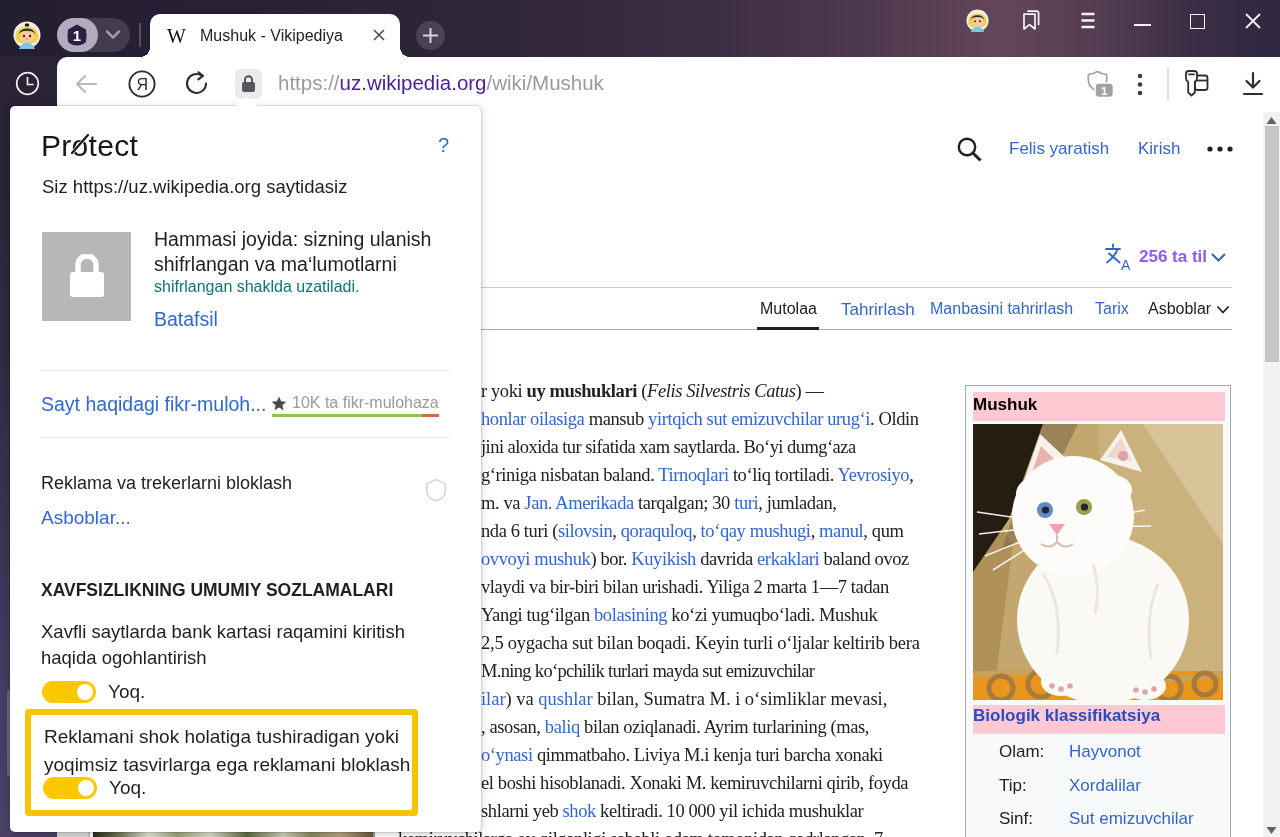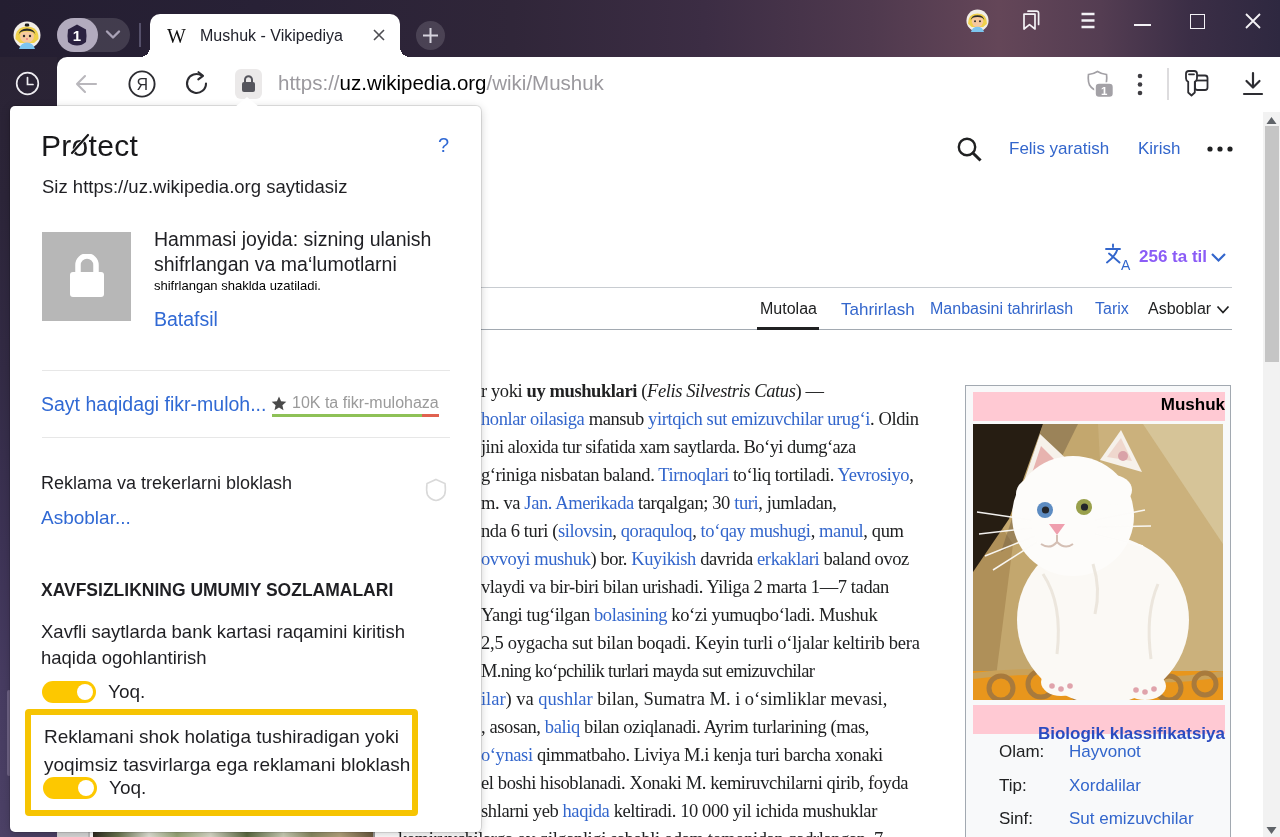--- a/index.html
+++ b/index.html
@@ -34,21 +34,21 @@
   .toggle { position:absolute; width:54px; height:22px; border-radius:11px; background:#fdc800; }
   .toggle::after { content:""; position:absolute; right:3px; top:3px; width:16px; height:16px; border-radius:50%; background:#fff; }
 
   
   #page { left:57px; top:112px; width:1206px; height:725px; background:#fff; }
   .wl { color:#3366cc; }
   .artline { position:absolute; white-space:nowrap; font-size:18.5px; letter-spacing:-0.4px; line-height:28px; color:#202122;font-family:Liberation Serif, serif; }
 
   
   #infobox { position:absolute; left:965px; top:385px; width:266px; height:460px; background:#f8f9fa; border:1px solid #a2a9b1; }
-  .pinkbar { position:absolute; left:7px; width:252px; height:29px; background:#ffc9d3; text-align:right; font-weight:bold; }
+  .pinkbar { position:absolute; left:7px; width:252px; height:29px; background:#ffc9d3; text-align:left; font-weight:bold; }
 
   
   #scrollbar { left:1263px; top:112px; width:17px; height:725px; background:#f2f2f2; }
   #scrollthumb { left:1264.5px; top:126px; width:14px; height:236px; background:#c5c5c5; }
 </style>
 </head>
 <body>
 <div id="stage">
   <div class="abs" id="titlebar"></div>
 
@@ -120,21 +120,21 @@
     <path d="M23 13.5 A9.5 9.5 0 1 1 18.5 5.4" fill="none" stroke="#2c2c31" stroke-width="2.1" stroke-linecap="round"></path>
     <path d="M15.5 2.2 L20 5.8 L15.3 9.4" fill="none" stroke="#2c2c31" stroke-width="2.1" stroke-linecap="round" stroke-linejoin="round"></path>
   </svg>
 
   <div class="abs" style="left:235px;top:69px;width:27px;height:30px;border-radius:6px;background:#ebe9e9"></div>
   <svg class="abs" style="left:241px;top:75px" width="15" height="18" viewBox="0 0 15 18">
     <rect x="1" y="7" width="13" height="10" rx="2" fill="#55555c"></rect>
     <path d="M4 8 L4 4.8 A3.5 3.5 0 0 1 11 4.8 L11 8" fill="none" stroke="#55555c" stroke-width="2"></path>
   </svg>
 
-  <div class="abs" style="left:278px;top:71px;font-size:20.5px;color:#9b999e;white-space:nowrap"><span>https://</span><span style="color:#000000">uz.wikipedia.org</span><span>/wiki/Mushuk</span></div>
+  <div class="abs" style="left:278px;top:71px;font-size:20.5px;color:#9b999e;white-space:nowrap"><span>https://</span><span style="color:#4c1d95">uz.wikipedia.org</span><span>/wiki/Mushuk</span></div>
 
   <svg class="abs" style="left:1087px;top:69px" width="30" height="30" viewBox="0 0 30 30">
     <path d="M10.5 2.5 Q14.5 5 19.5 5.5 Q20.3 12 18.5 16 Q15.5 20.5 10.5 22 Q5.5 20.5 2.5 16 Q0.7 12 1.5 5.5 Q6.5 5 10.5 2.5 Z" fill="none" stroke="#a2a0a5" stroke-width="1.7"></path>
     <rect x="8" y="14" width="18.5" height="14.5" rx="4" fill="#a3a1a6" stroke="#fff" stroke-width="1.6"></rect>
     <text x="17.3" y="25.6" font-size="11.5" font-weight="bold" fill="#fff" text-anchor="middle" font-family="Liberation Sans, sans-serif">1</text>
   </svg>
   <svg class="abs" style="left:1136px;top:73px" width="8" height="23" viewBox="0 0 8 23">
     <circle cx="4" cy="3" r="2.3" fill="#3e3d42"></circle>
       <circle cx="4" cy="11.5" r="2.3" fill="#3e3d42"></circle>
       <circle cx="4" cy="20" r="2.3" fill="#3e3d42"></circle>
@@ -200,21 +200,21 @@
   <div class="artline" style="left:481px;top:517px">nda 6 turi (<span class="wl">silovsin</span>, <span class="wl">qoraquloq</span>, <span class="wl">to‘qay mushugi</span>, <span class="wl">manul</span>, qum</div>
   <div class="artline" style="left:481px;top:545px"><span class="wl">ovvoyi mushuk</span>) bor. <span class="wl">Kuyikish</span> davrida <span class="wl">erkaklari</span> baland ovoz</div>
   <div class="artline" style="left:481px;top:573px">vlaydi va bir-biri bilan urishadi. Yiliga 2 marta 1—7 tadan</div>
   <div class="artline" style="left:481px;top:601px">Yangi tug‘ilgan <span class="wl">bolasining</span> ko‘zi yumuqbo‘ladi. Mushuk</div>
   <div class="artline" style="left:481px;top:629px;letter-spacing:-0.25px">2,5 oygacha sut bilan boqadi. Keyin turli o‘ljalar keltirib bera</div>
   <div class="artline" style="left:481px;top:657px;letter-spacing:-0.68px">M.ning ko‘pchilik turlari mayda sut emizuvchilar</div>
   <div class="artline" style="left:481px;top:685px;letter-spacing:-0.02px"><span class="wl">ilar</span>) va <span class="wl">qushlar</span> bilan, Sumatra M. i o‘simliklar mevasi,</div>
   <div class="artline" style="left:481px;top:713px">, asosan, <span class="wl">baliq</span> bilan oziqlanadi. Ayrim turlarining (mas,</div>
   <div class="artline" style="left:481px;top:741px"><span class="wl">o‘ynasi</span> qimmatbaho. Liviya M.i kenja turi barcha xonaki</div>
   <div class="artline" style="left:481px;top:769px">el boshi hisoblanadi. Xonaki M. kemiruvchilarni qirib, foyda</div>
-  <div class="artline" style="left:481px;top:797px">shlarni yeb <span class="wl">haqida</span> keltiradi. 10 000 yil ichida mushuklar</div>
+  <div class="artline" style="left:481px;top:797px">shlarni yeb <span class="wl">shok</span> keltiradi. 10 000 yil ichida mushuklar</div>
   <div class="artline" style="left:398px;top:825px">kemiruvchilarga ov qilganligi sababli odam tomonidan qadrlangan. 7</div>
 
   <div class="abs" style="left:57px;top:832px;width:32px;height:5px;background:#d9d9d9"></div>
   <div class="abs" style="left:88px;top:830px;width:2px;height:7px;background:#c0c0c0"></div>
   <div class="abs" style="left:93px;top:830px;width:280px;height:7px;background:linear-gradient(90deg,#2e2a20 0%,#6a7550 9%,#e5e6da 20%,#9aa878 30%,#dedfce 42%,#5d6b42 55%,#cfd2ba 68%,#8a8a62 78%,#b7a680 88%,#6b5a3e 100%)"></div>
   <div class="abs" style="left:373px;top:830px;width:2px;height:7px;background:#9a9a9a"></div>
 
   <div id="infobox">
     <div class="pinkbar" style="top:6px;font-size:17px;color:#000;padding-top:3px">Mushuk</div>
     <svg class="abs" style="left:7px;top:38px" width="250" height="276" viewBox="0 0 250 276">
@@ -258,21 +258,21 @@
       <path d="M70 150 Q90 180 84 230 M185 160 Q172 190 178 235 M120 140 Q128 165 122 190" fill="none" stroke="#e9e3d8" stroke-width="3" opacity="0.85"></path>
       <ellipse cx="88" cy="258" rx="20" ry="14" fill="#fbf9f5"></ellipse>
       <ellipse cx="172" cy="262" rx="21" ry="14" fill="#fbf9f5"></ellipse>
       <circle cx="79" cy="262" r="2.8" fill="#e0a3ab"></circle>
         <circle cx="88" cy="265" r="2.8" fill="#e0a3ab"></circle>
         <circle cx="97" cy="262" r="2.8" fill="#e0a3ab"></circle>
       <circle cx="163" cy="266" r="2.8" fill="#e0a3ab"></circle>
         <circle cx="172" cy="268" r="2.8" fill="#e0a3ab"></circle>
         <circle cx="181" cy="265" r="2.8" fill="#e0a3ab"></circle>
     </svg>
-    <div class="pinkbar" style="top:319px;font-size:17px;color:#2b4bc0;padding-top:19px">Biologik klassifikatsiya</div>
+    <div class="pinkbar" style="top:319px;font-size:17px;color:#2b4bc0;padding-top:1px">Biologik klassifikatsiya</div>
     <div class="abs" style="left:33px;top:356px;font-size:17px;color:#202122">Olam:</div>
     <div class="abs" style="left:103px;top:356px;font-size:17px;color:#3366cc">Hayvonot</div>
     <div class="abs" style="left:33px;top:390px;font-size:17px;color:#202122">Tip:</div>
     <div class="abs" style="left:103px;top:390px;font-size:17px;color:#3366cc">Xordalilar</div>
     <div class="abs" style="left:33px;top:423px;font-size:17px;color:#202122">Sinf:</div>
     <div class="abs" style="left:103px;top:423px;font-size:17px;color:#3366cc">Sut emizuvchilar</div>
   </div>
   <div class="abs" id="scrollbar"></div>
   <div class="abs" id="scrollthumb"></div>
   <svg class="abs" style="left:1266px;top:116px" width="11" height="9" viewBox="0 0 11 9">
@@ -306,21 +306,21 @@
     <div class="t blue" style="left:428px;top:28px;font-size:20px">?</div>
     <div class="t" style="left:32px;top:70px;font-size:18.5px;color:#1f1f23">Siz https://uz.wikipedia.org saytidasiz</div>
 
     <div class="abs" style="left:32px;top:126px;width:89px;height:89px;background:#b7b7b7"></div>
     <svg class="abs" style="left:59px;top:148px" width="36" height="44" viewBox="0 0 36 44">
       <rect x="1" y="18" width="34" height="25" rx="3" fill="#fff"></rect>
       <path d="M9 20 L9 11 A9 9 0 0 1 27 11 L27 20" fill="none" stroke="#fff" stroke-width="5.5"></path>
     </svg>
     <div class="t" style="left:144px;top:122px;font-size:19.5px;color:#1f1f23">Hammasi joyida: sizning ulanish</div>
     <div class="t" style="left:144px;top:147px;font-size:19.5px;color:#1f1f23">shifrlangan va ma‘lumotlarni</div>
-    <div class="t" style="left:144px;top:172px;font-size:13px;color:#000000">shifrlangan shaklda uzatiladi.</div>
+    <div class="t" style="left:144px;top:172px;font-size:16px;color:#0f766e">shifrlangan shaklda uzatiladi.</div>
     <div class="t blue" style="left:144px;top:202px;font-size:19.5px">Batafsil</div>
 
     <div class="divider" style="top:264px"></div>
 
     <div class="t blue" style="left:31px;top:287px;font-size:19.5px">Sayt haqidagi fikr-muloh...</div>
     <svg class="abs" style="left:261px;top:290px" width="16" height="15" viewBox="0 0 16 15">
       <path d="M8 0.5 L10.1 5.3 L15.3 5.8 L11.4 9.2 L12.5 14.3 L8 11.6 L3.5 14.3 L4.6 9.2 L0.7 5.8 L5.9 5.3 Z" fill="#4a4a4a"></path>
     </svg>
     <div class="t" style="left:282px;top:288px;font-size:16px;color:#9a9a9a">10K ta fikr-mulohaza</div>
     <div class="abs" style="left:262px;top:308px;width:150px;height:2.5px;background:#8ec157"></div>

